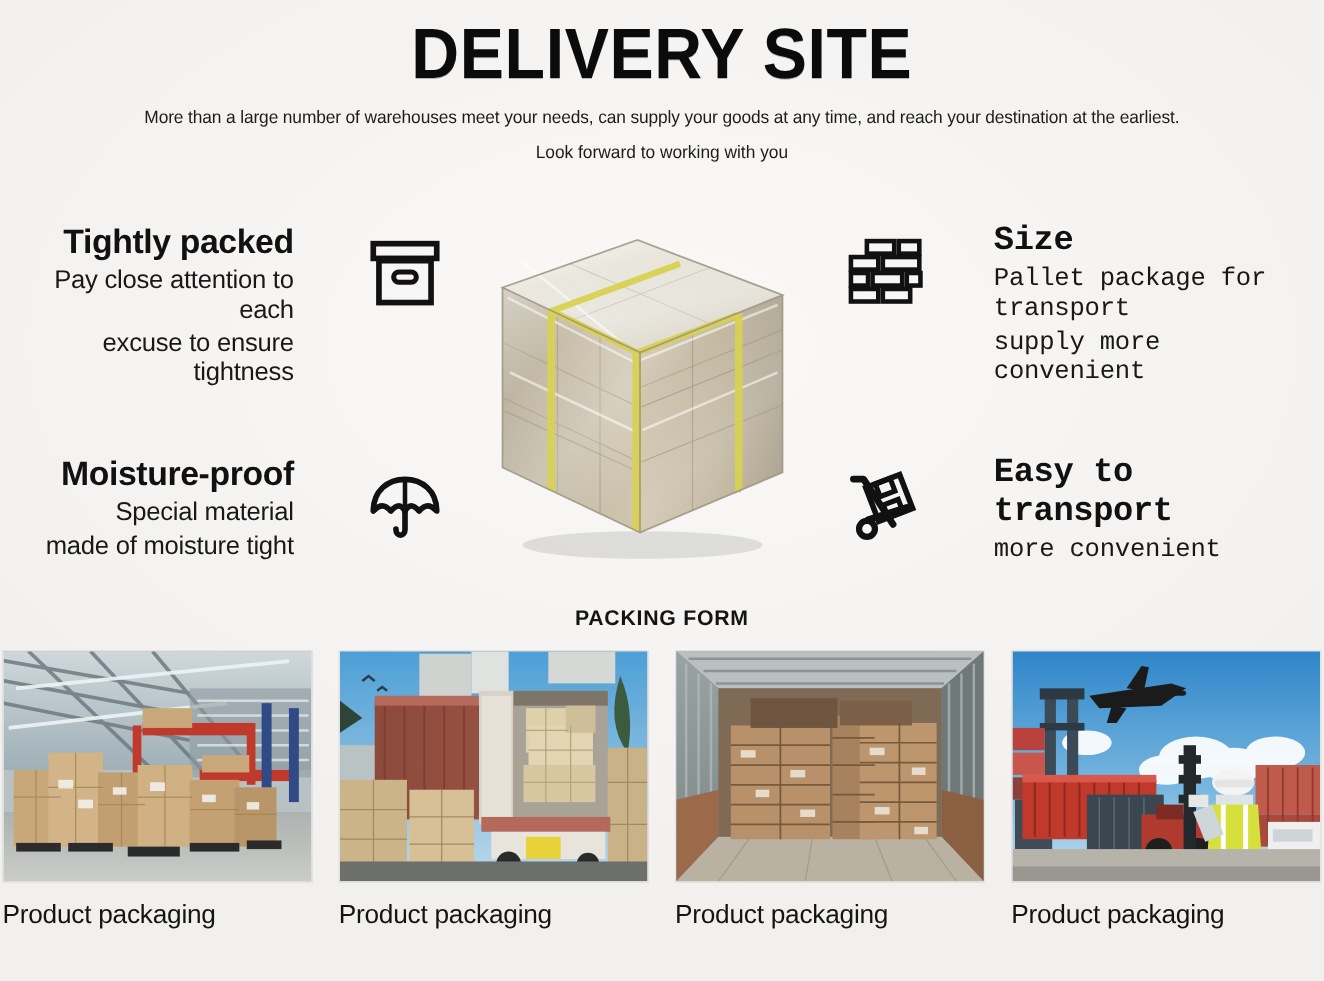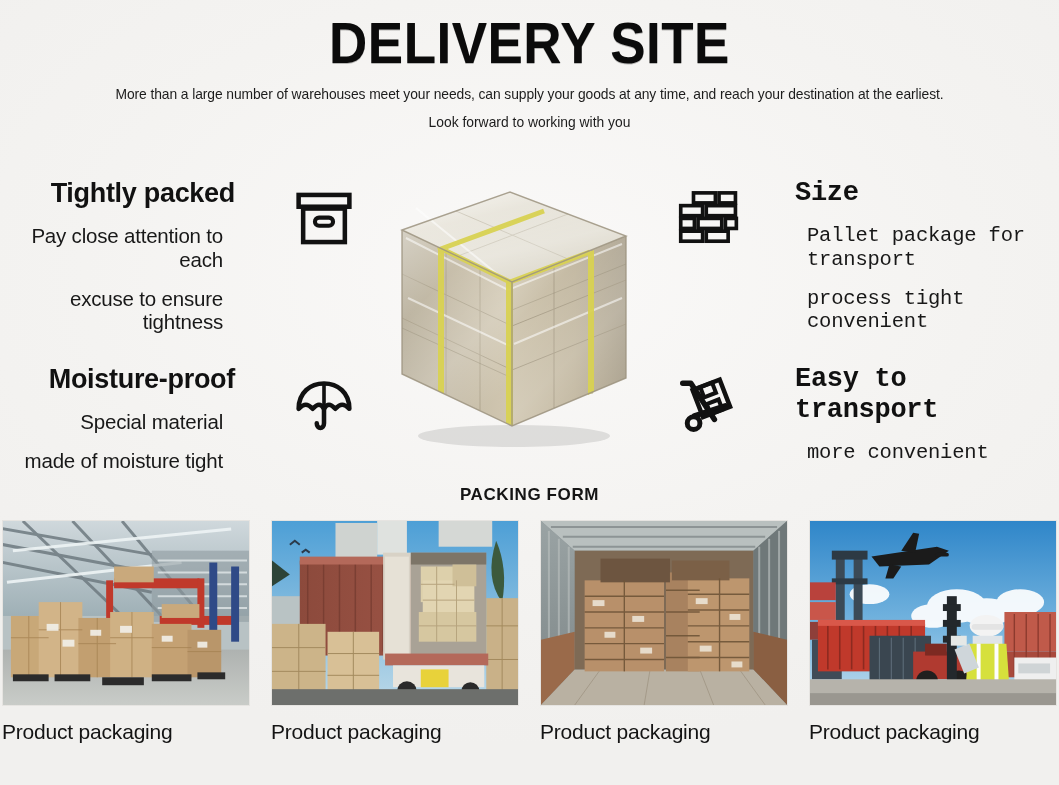--- a/index.html
+++ b/index.html
@@ -62,21 +62,21 @@
   .feature .txt-right { text-align: left; font-family: Liberation Mono, monospace; }
   .feat-title {
     margin: 0;
     font-size: 27px;
     font-weight: bold;
     color: #111;
     line-height: 1.15;
     letter-spacing: -0.3px;
   }
   .feat-desc {
-    margin: 12px;
+    margin: 0;
     padding-top: 3px;
     font-size: 20.5px;
     color: #181818;
     line-height: 1.16;
     letter-spacing: -0.2px;
   }
   .icon-wrap {
     flex: 0 0 auto;
     display: flex;
     align-items: center;
@@ -205,21 +205,21 @@
           <rect x="22" y="31" width="26" height="11"></rect>
           <rect x="52" y="31" width="12" height="11"></rect>
           <rect x="3" y="45" width="24" height="11"></rect>
           <rect x="31" y="45" width="24" height="11"></rect>
         </g>
       </svg>
     </div>
     <div class="txt-right">
       <p class="feat-title">Size</p>
       <p class="feat-desc">Pallet package for transport</p>
-      <p class="feat-desc">process tight convenient</p>
+      <p class="feat-desc">supply more convenient</p>
     </div>
   </div>
 
   <div class="feature" id="feature-trans">
     <div class="icon-wrap">
       <svg viewBox="0 0 68 64" width="62" height="58" aria-hidden="true">
         <path d="M5 8 L14 8 L40 48" fill="none" stroke="#111" stroke-width="6" stroke-linecap="round" stroke-linejoin="round"></path>
         <path d="M18 44 L52 33" fill="none" stroke="#111" stroke-width="6" stroke-linecap="round"></path>
         <g transform="rotate(-21 36 26)">
           <rect x="21" y="9" width="32" height="32" fill="none" stroke="#111" stroke-width="5"></rect>

